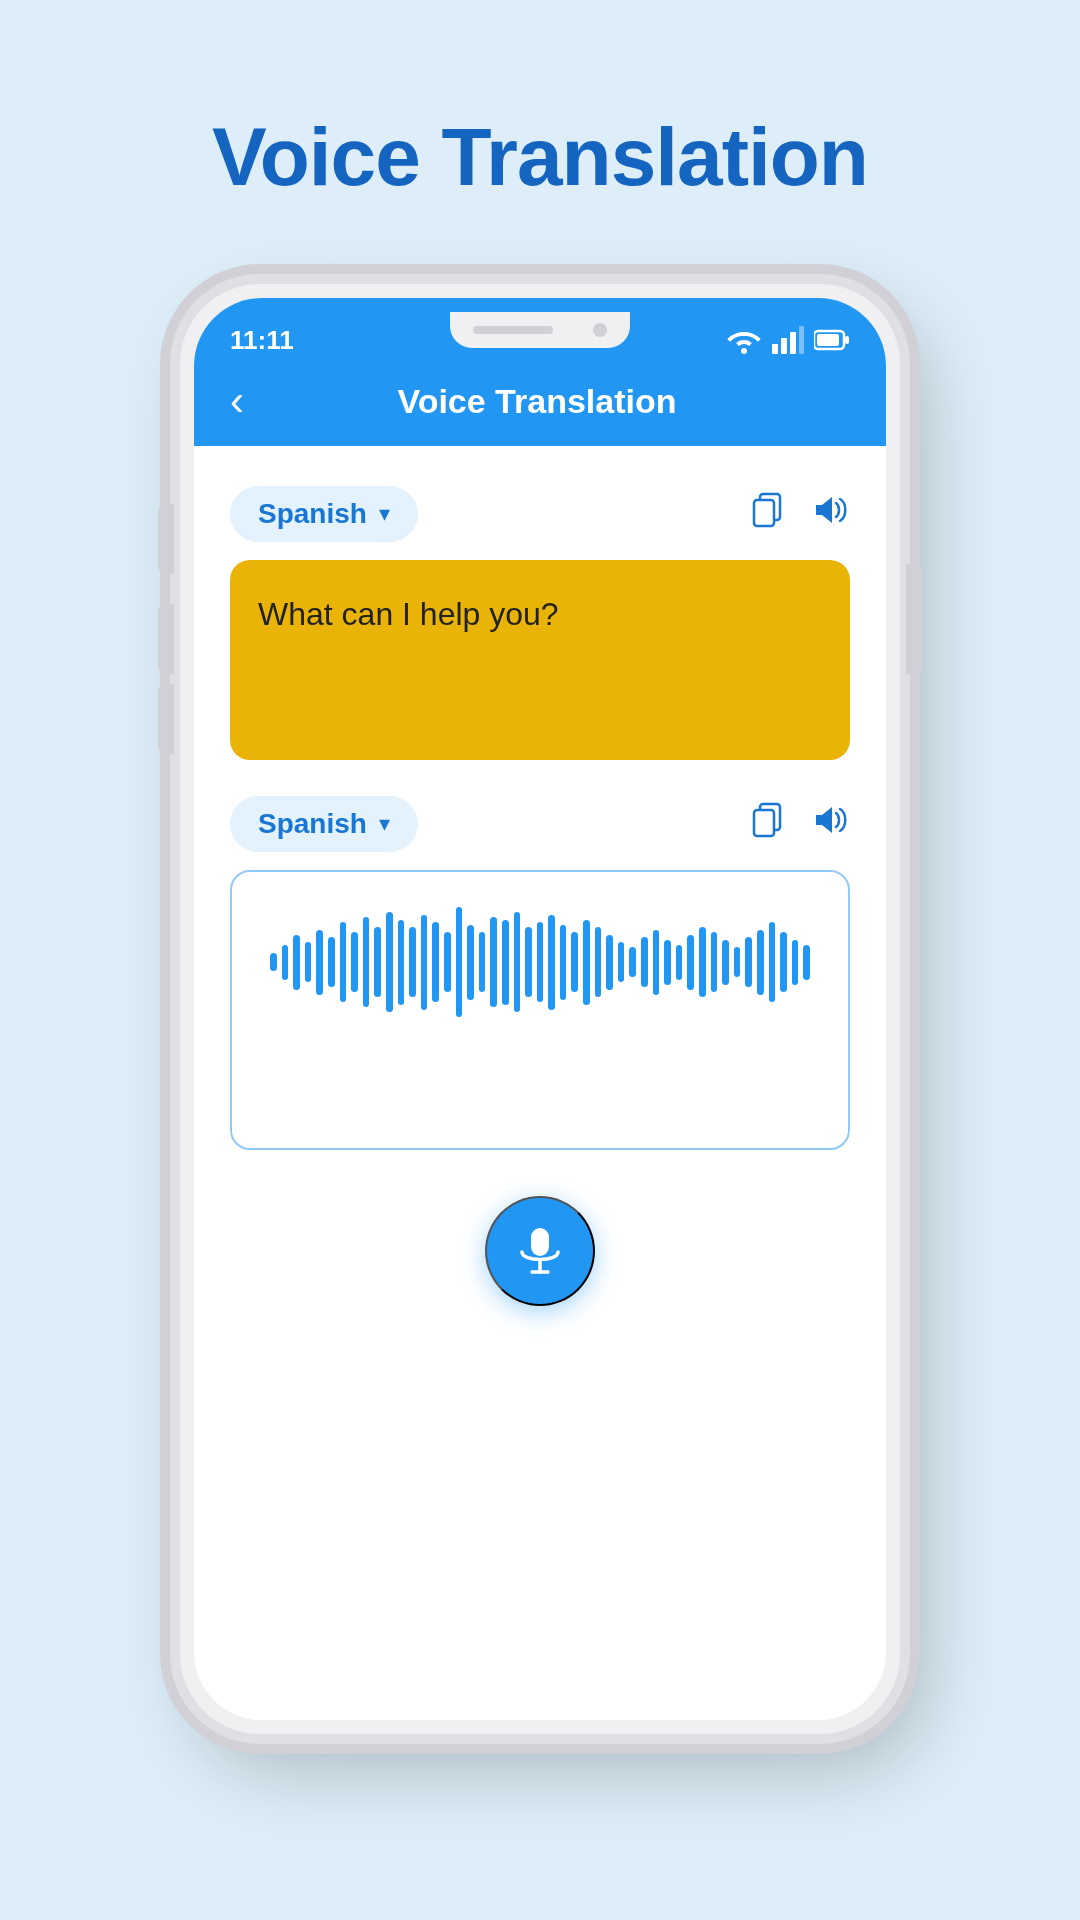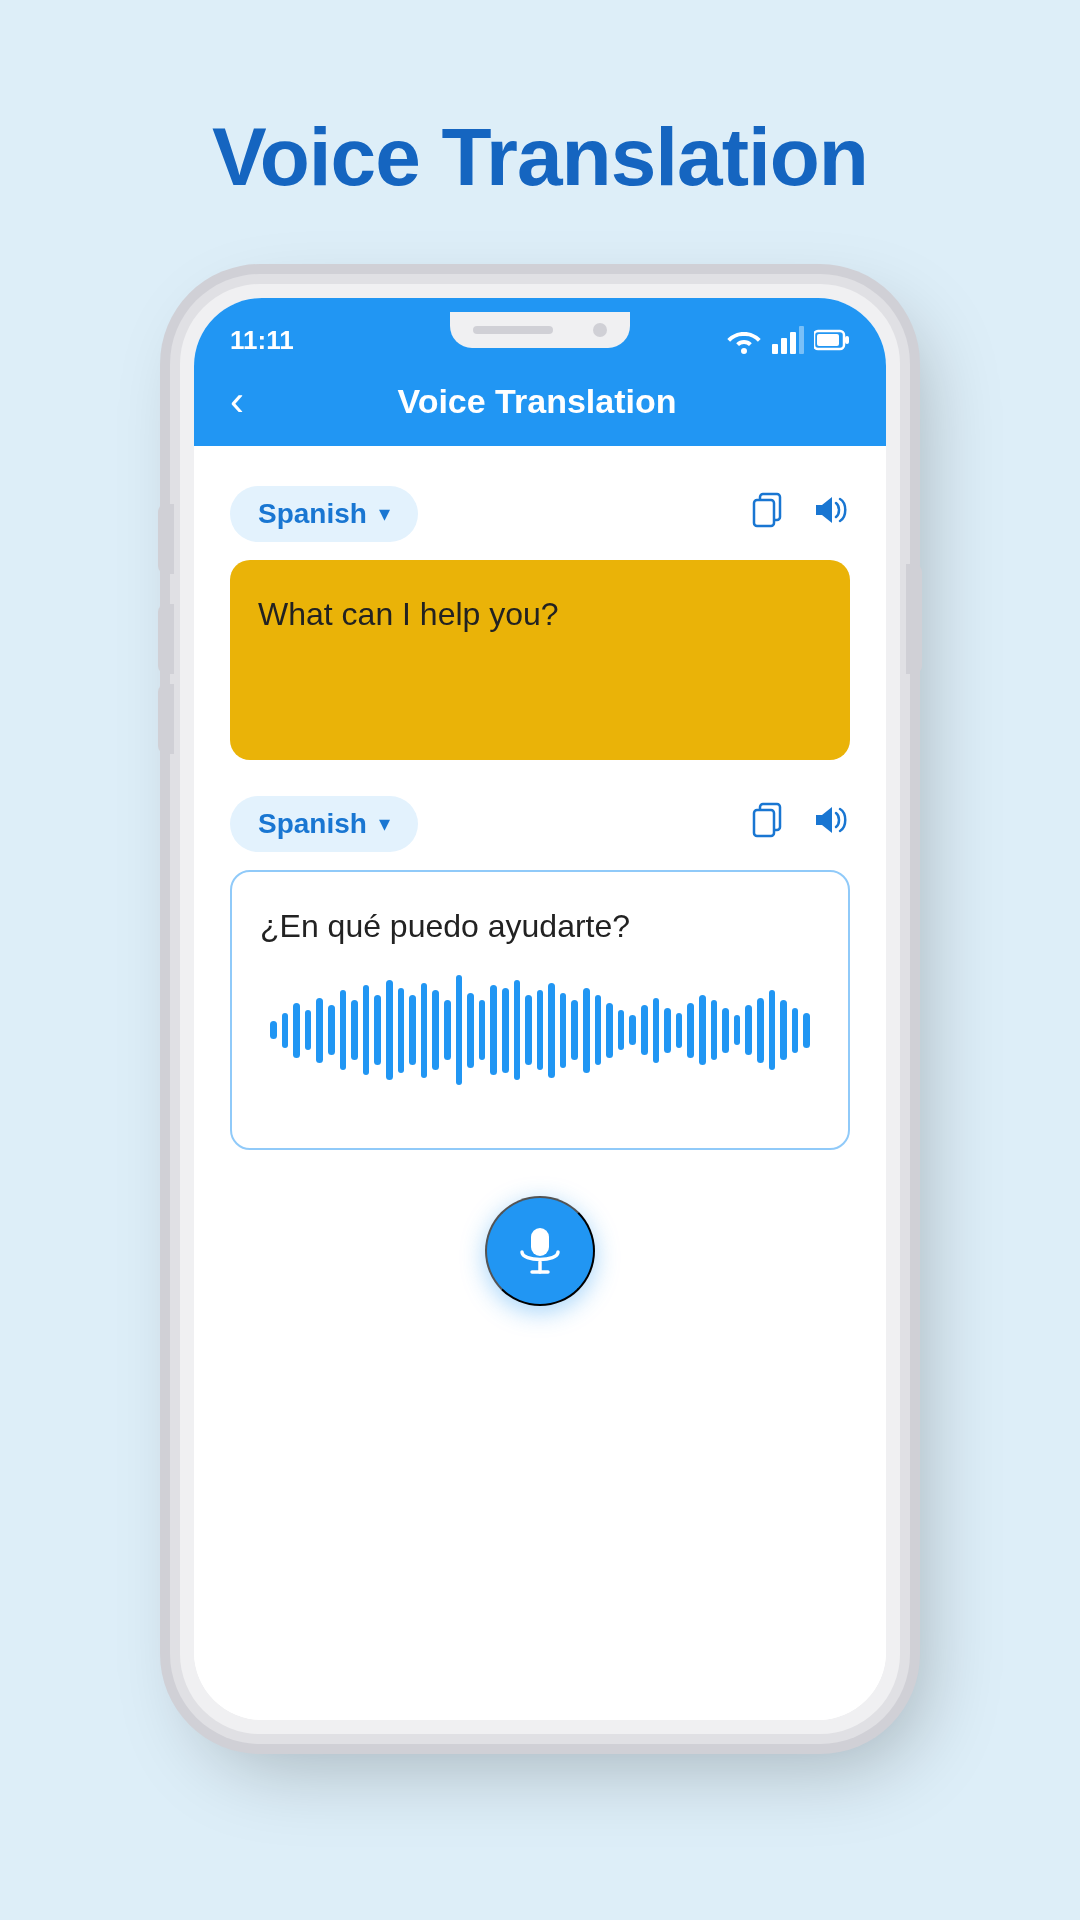--- a/index.html
+++ b/index.html
@@ -373,21 +373,20 @@
             <span class="action-icon">
               <svg width="38" height="34" viewBox="0 0 38 34" fill="none">
                 <polygon points="4,12 4,22 10,22 20,30 20,4 10,12" fill="#1976d2"></polygon>
                 <path d="M24 10 C28 13 28 21 24 24" stroke="#1976d2" stroke-width="2.5" fill="none" stroke-linecap="round"></path>
                 <path d="M28 6 C35 10 35 24 28 28" stroke="#1976d2" stroke-width="2.5" fill="none" stroke-linecap="round"></path>
               </svg>
             </span>
           </div>
         </div>
         <div class="text-box-active">
-          <span class="text-box-content">¿En qué puedo ayudarte?</span>
 
           <div class="waveform-container" id="waveform-container">
           <div class="waveform-bar" style="height: 18px;"></div>
               <div class="waveform-bar" style="height: 35px;"></div>
               <div class="waveform-bar" style="height: 55px;"></div>
               <div class="waveform-bar" style="height: 40px;"></div>
               <div class="waveform-bar" style="height: 65px;"></div>
               <div class="waveform-bar" style="height: 50px;"></div>
               <div class="waveform-bar" style="height: 80px;"></div>
               <div class="waveform-bar" style="height: 60px;"></div>

